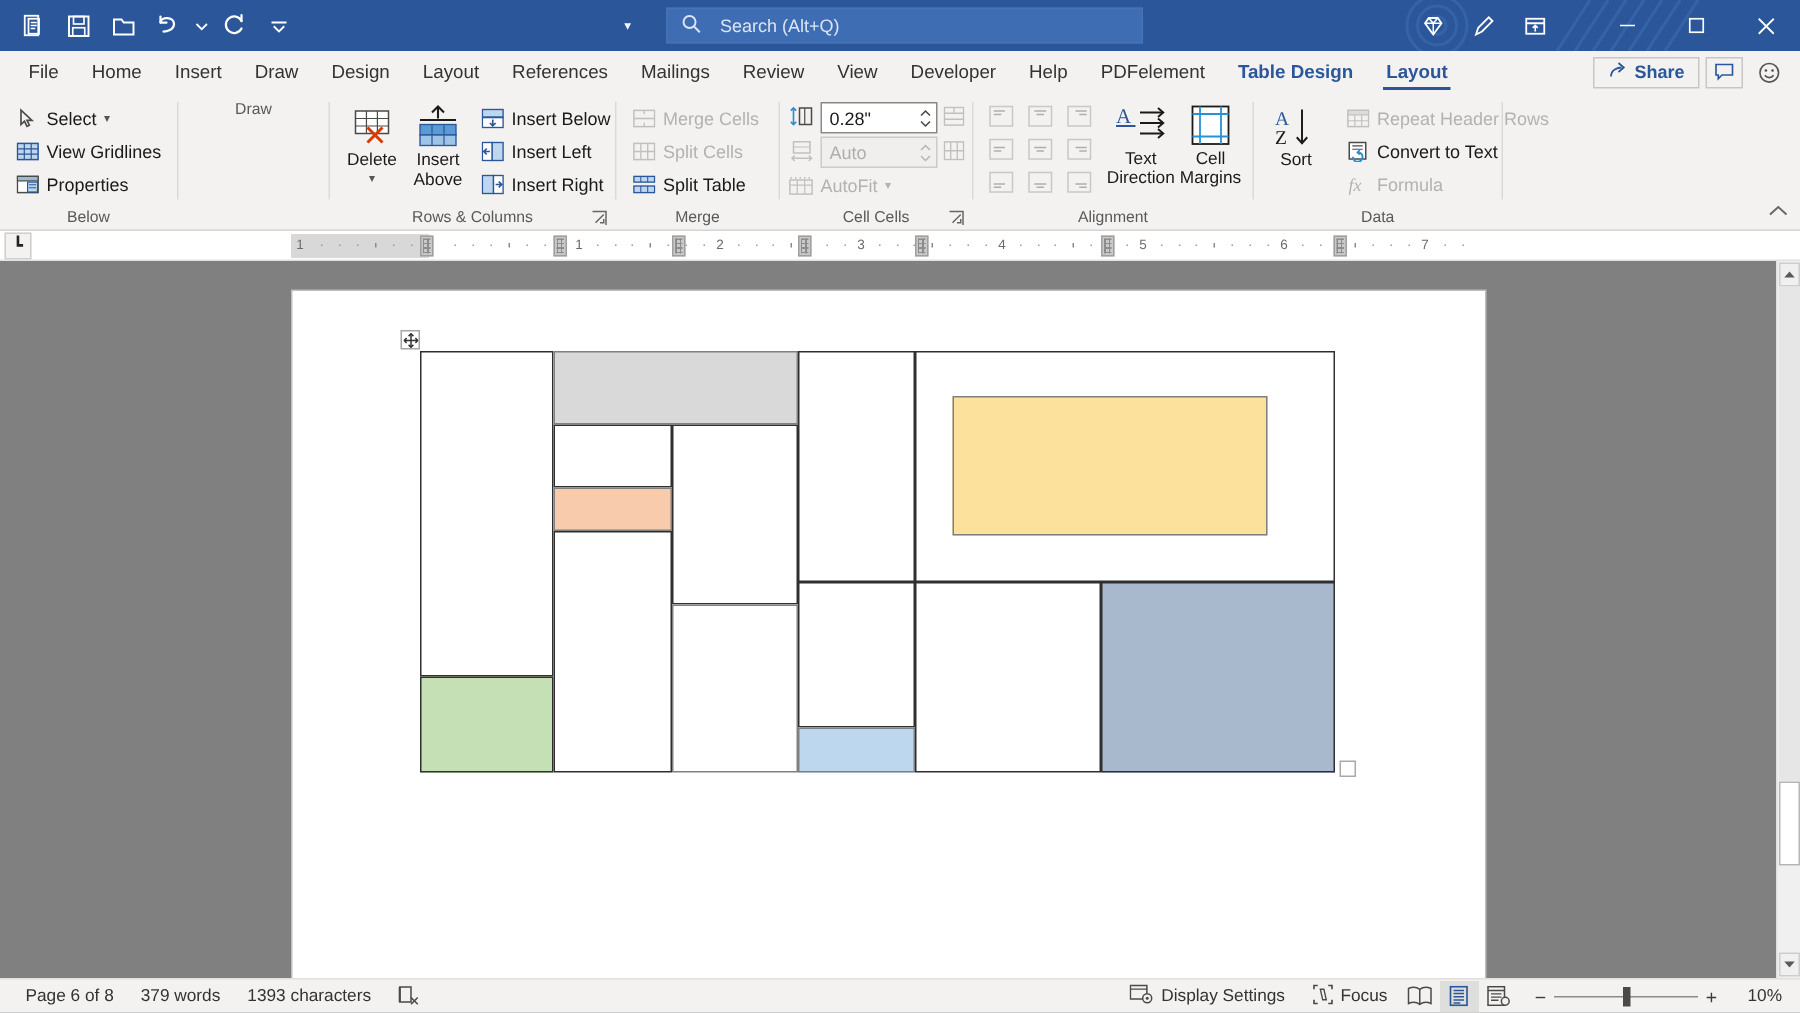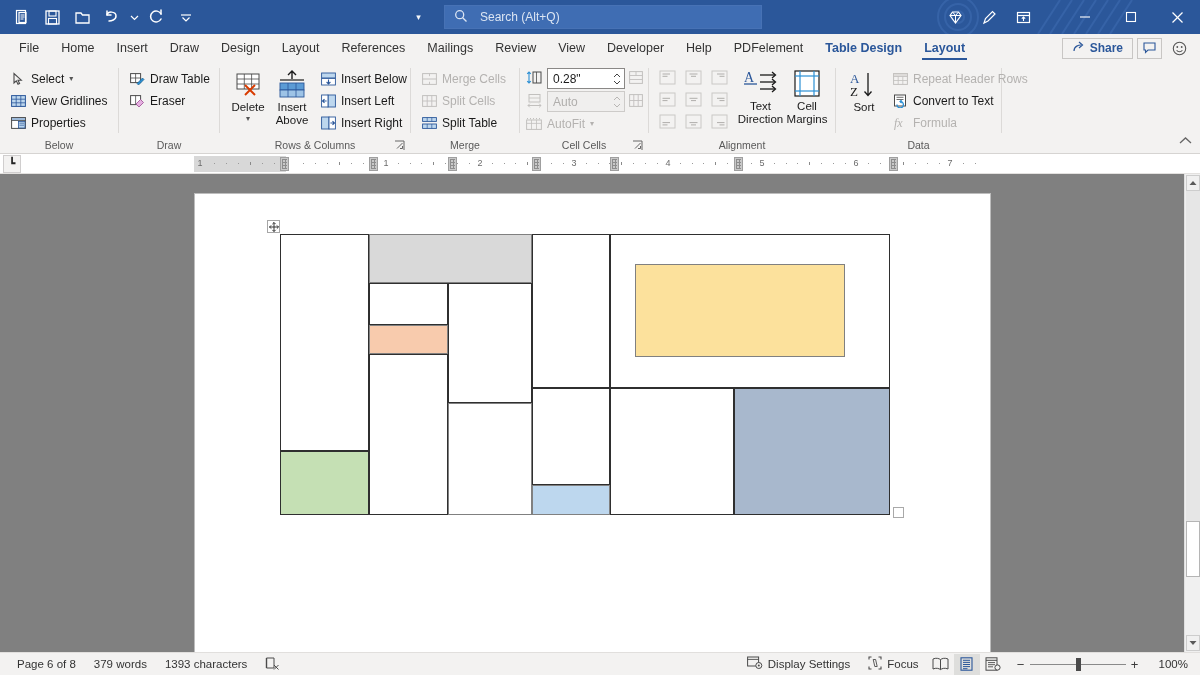--- a/index.html
+++ b/index.html
@@ -407,45 +407,20 @@
             </span>
             <span>Properties</span>
           </div>
         </div>
       </div>
       <div class="glabel">Below</div>
     </div>
     <div class="gsep"></div>
 
     <div class="rgroup" style="width:100px">
-      <div class="gcontent">
-        <div class="cmdcol">
-          <div class="cmd">
-            <span class="ci">
-              <svg width="15" height="14" viewBox="0 0 15 14">
-                  <rect x="0.6" y="1.6" width="10" height="9" fill="#fff" stroke="#4a4a4a" stroke-width="1"></rect>
-                  <line x1="5.6" y1="1.6" x2="5.6" y2="10.6" stroke="#4a4a4a" stroke-width="0.8"></line>
-                  <line x1="0.6" y1="6" x2="10.6" y2="6" stroke="#4a4a4a" stroke-width="0.8"></line>
-                  <path d="M7 11.5 L12.5 6 L14 7.5 L8.5 13 Z" fill="#2b8fd4" stroke="#1a5e8a" stroke-width="0.7"></path>
-                </svg>
-            </span>
-            <span>Draw Table</span>
-          </div>
-          <div class="cmd">
-            <span class="ci">
-              <svg width="15" height="14" viewBox="0 0 15 14">
-                  <rect x="0.6" y="1.6" width="10" height="9" fill="#fff" stroke="#4a4a4a" stroke-width="1"></rect>
-                  <line x1="5.6" y1="1.6" x2="5.6" y2="10.6" stroke="#4a4a4a" stroke-width="0.8"></line>
-                  <path d="M6 10 L10.5 5.5 L13.5 8.5 L9 13 Z" fill="#e5b0e0" stroke="#9a4a93" stroke-width="0.8"></path>
-                </svg>
-            </span>
-            <span>Eraser</span>
-          </div>
-        </div>
-      </div>
       <div class="glabel">Draw</div>
     </div>
     <div class="gsep"></div>
 
     <div class="rgroup" style="width:190px">
       <div class="gcontent" style="align-items:flex-start">
         <div class="bigcmd" style="width:46px">
           <span class="bi">
             <svg width="30" height="28" viewBox="0 0 30 28">
                 <rect x="4" y="3" width="22" height="15" fill="#fff" stroke="#4a4a4a" stroke-width="1"></rect>
@@ -777,21 +752,21 @@
         <div class="bigcmd" style="width:42px">
           <span class="bi">
             <svg width="32" height="30" viewBox="0 0 32 30">
                 <text x="2" y="13" font-family="Liberation Serif, serif" font-size="13" fill="#2b579a">A</text>
                 <text x="2" y="26" font-family="Liberation Serif, serif" font-size="13" fill="#1a1a1a">Z</text>
                 <path d="M20 3 L20 25 M16.5 21.5 L20 25.5 L23.5 21.5" fill="none" stroke="#1a1a1a" stroke-width="1.3"></path>
               </svg>
           </span>
           <span>Sort</span>
         </div>
-        <div class="cmdcol" style="margin-left:2px">
+        <div class="cmdcol" style="margin-left:7px">
           <div class="cmd dim">
             <span class="ci">
               <svg width="15" height="14" viewBox="0 0 15 14">
                   <rect x="0.6" y="1.6" width="13.8" height="10.8" fill="none" stroke="#c2c0be" stroke-width="1"></rect>
                   <rect x="0.6" y="1.6" width="13.8" height="3" fill="#dedcda" stroke="#c2c0be" stroke-width="0.8"></rect>
                   <line x1="5.2" y1="4.6" x2="5.2" y2="12.4" stroke="#c2c0be" stroke-width="0.8"></line>
                   <line x1="9.8" y1="4.6" x2="9.8" y2="12.4" stroke="#c2c0be" stroke-width="0.8"></line>
                   <line x1="0.6" y1="8.5" x2="14.4" y2="8.5" stroke="#c2c0be" stroke-width="0.8"></line>
                 </svg>
             </span>
@@ -1047,17 +1022,17 @@
             <circle cx="12.5" cy="10.5" r="2.6" fill="#f3f2f1" stroke="#4a4a4a" stroke-width="1"></circle>
           </svg>
       </div>
       <div class="zoom-slider">
         <span class="zs-sign">−</span>
         <span class="zs-line">
             <span class="zs-thumb"></span>
           </span>
         <span class="zs-sign">+</span>
       </div>
-      <div class="sb-item" style="padding-right:4px">100%</div>
+      <div class="sb-item" style="padding-right:4px">10%</div>
     </div>
   </div>
 
 </div>
 
 </body></html>

